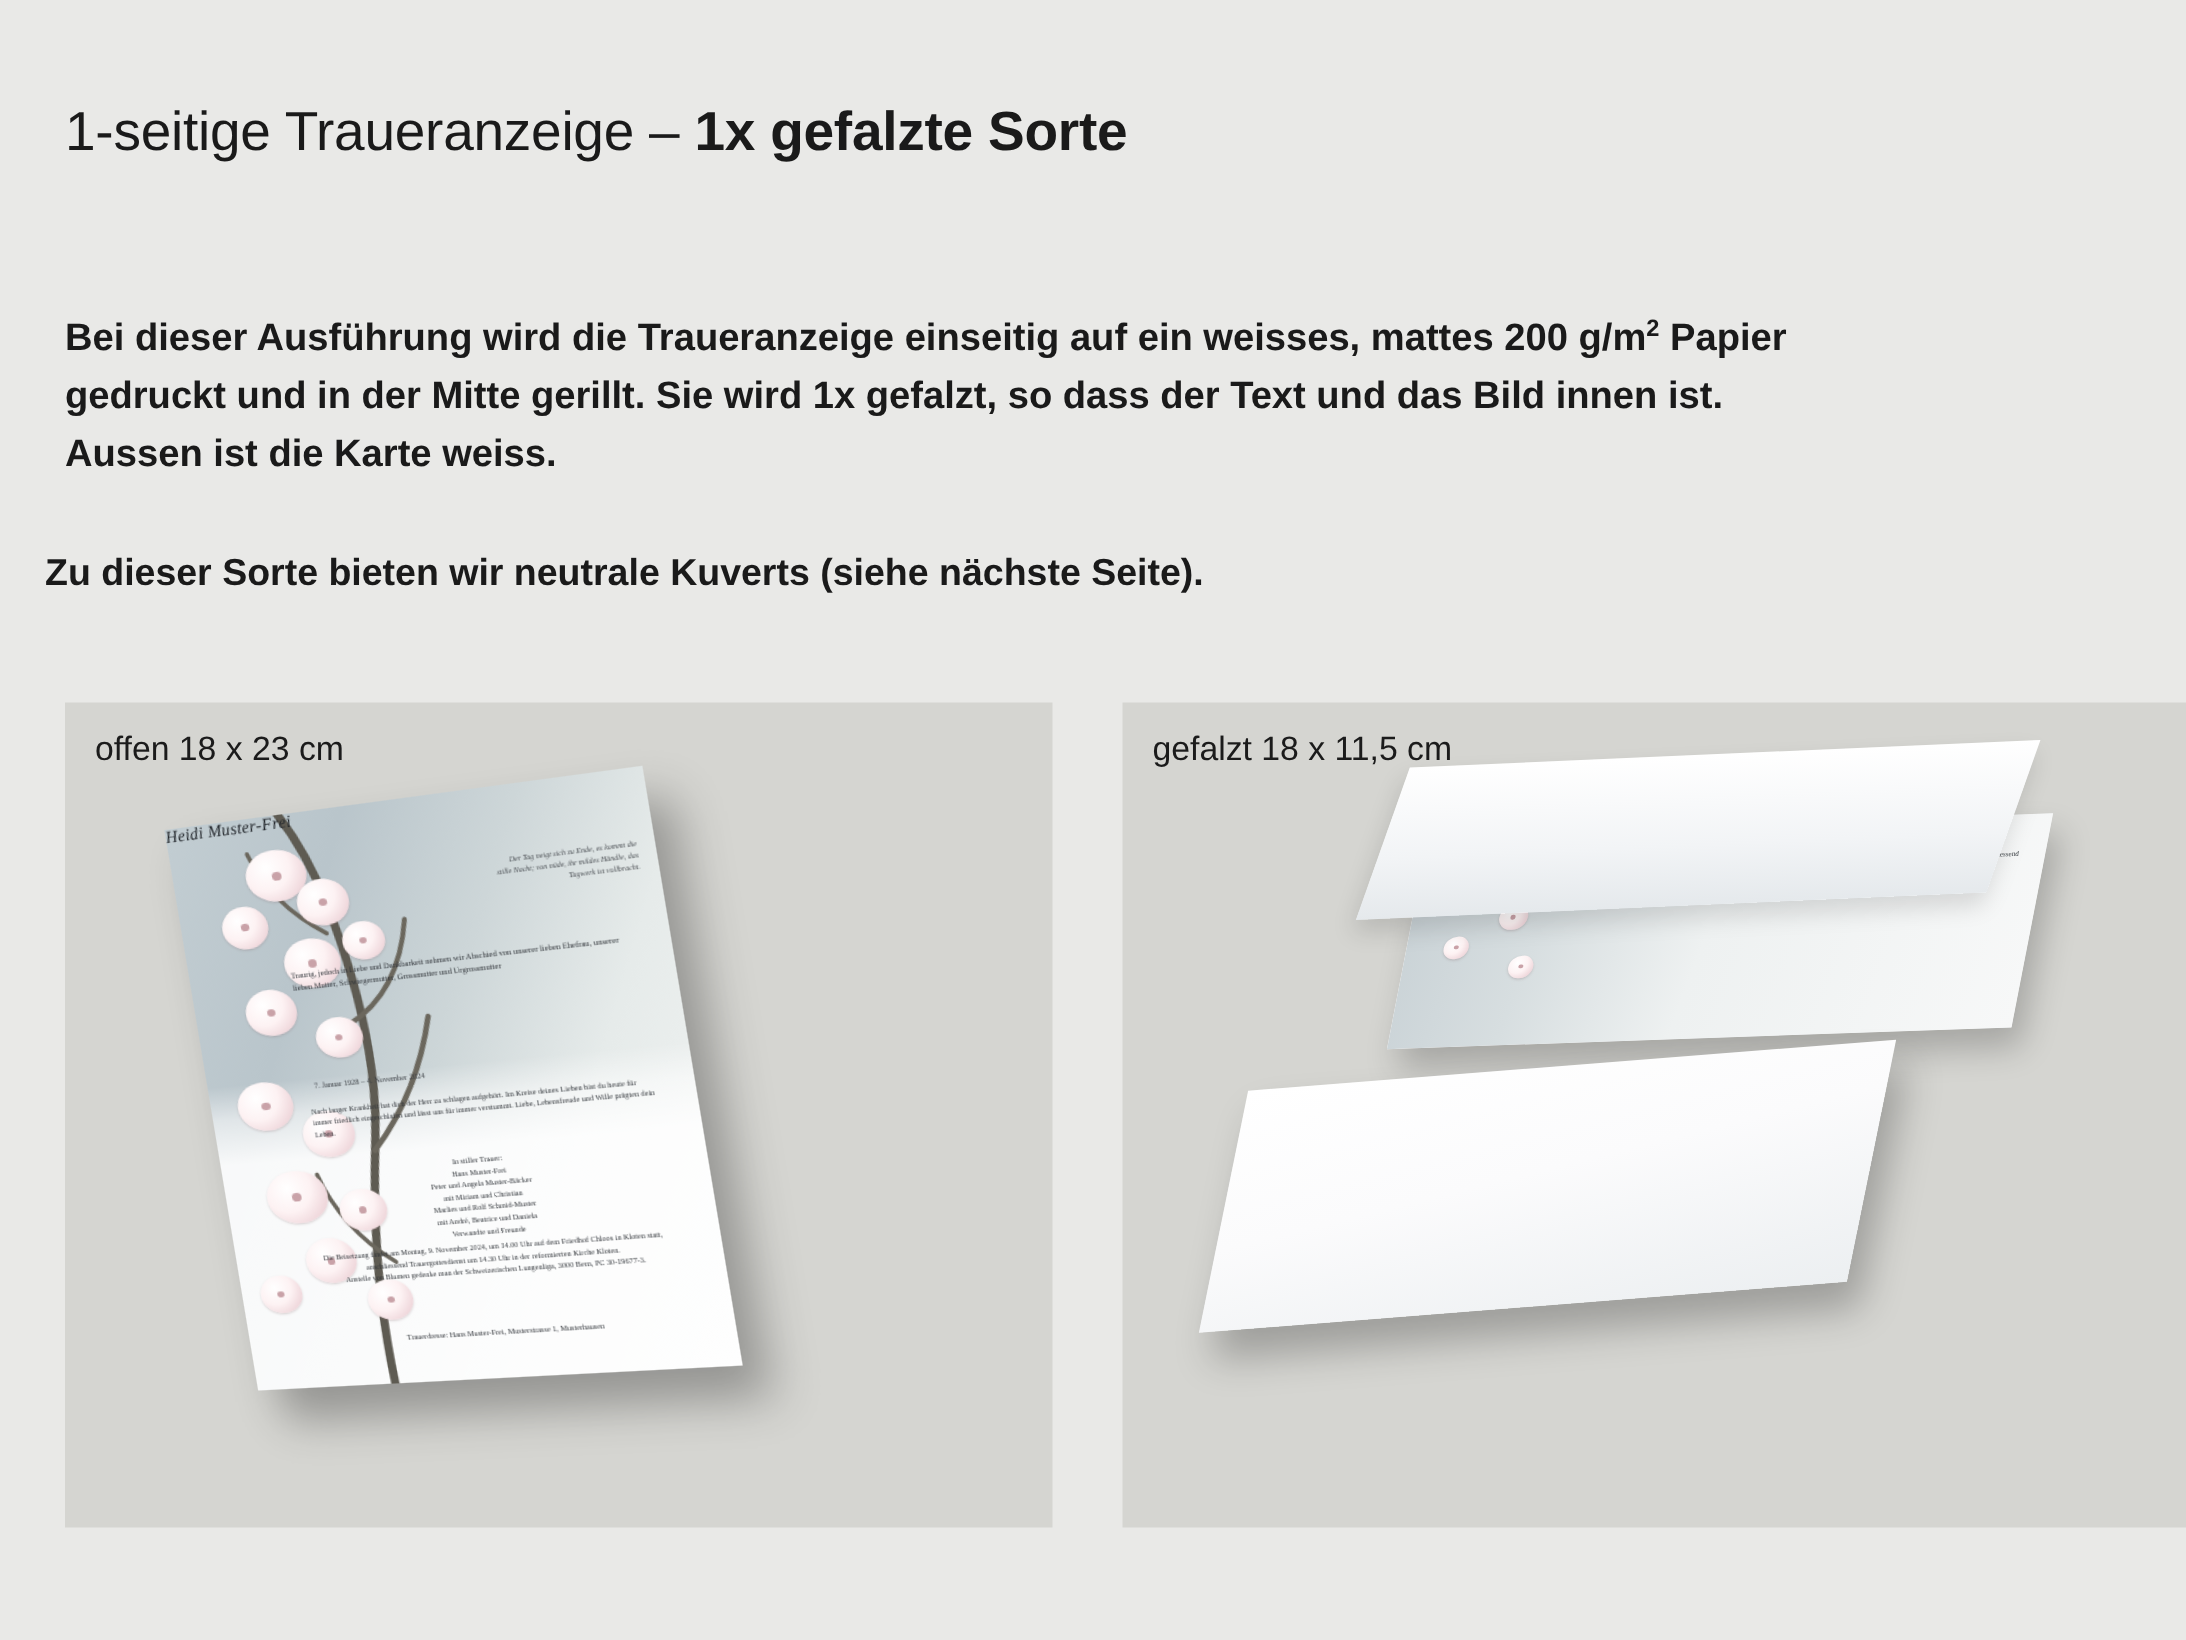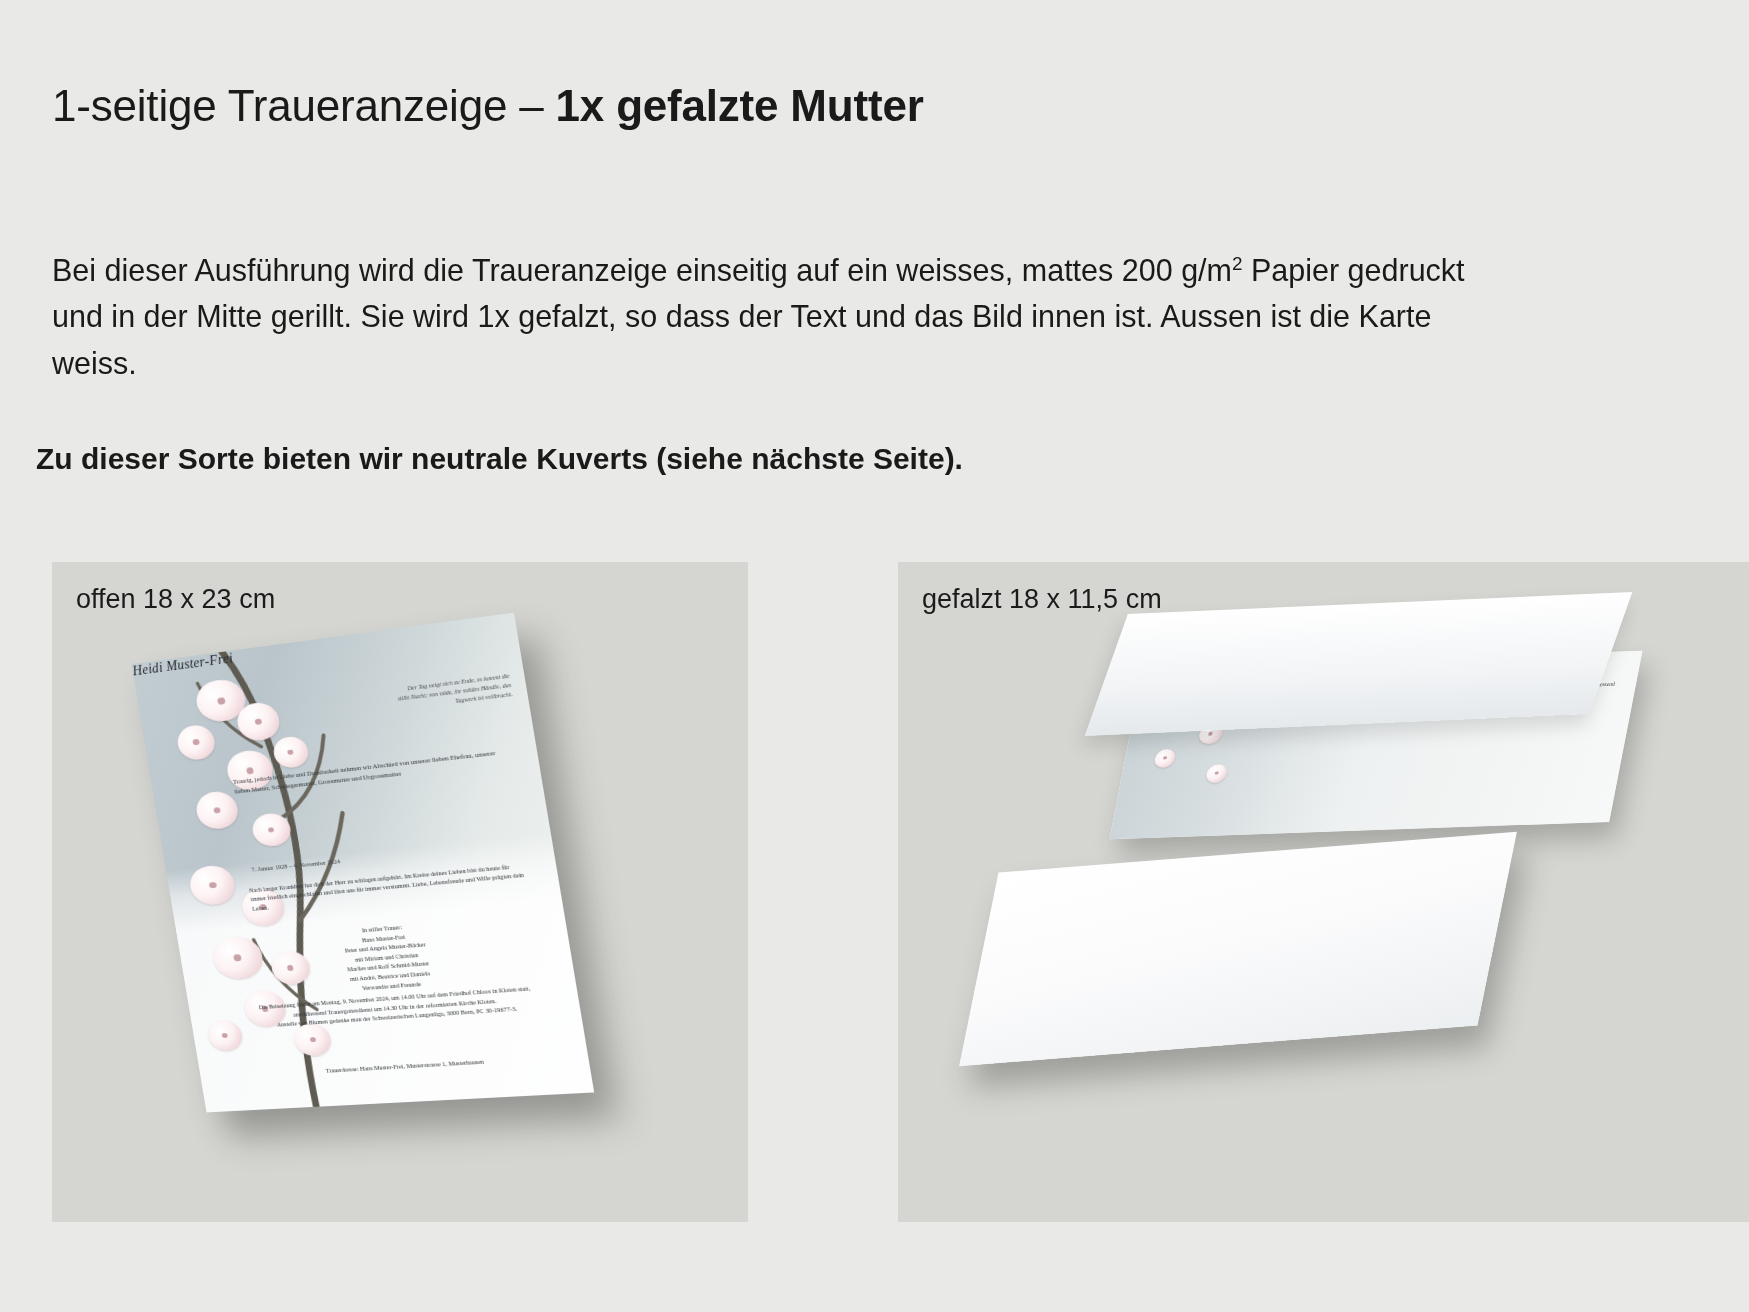--- a/index.html
+++ b/index.html
@@ -34,21 +34,21 @@
   .heading .bold  { font-weight: 700; }
 
   
   .intro {
     position: absolute;
     left: 52px;
     top: 216px;
     width: 1430px;
     font-size: 30.5px;
     line-height: 1.53;
-    font-weight: 400;
+    font-weight: 700;
   }
   .intro sup {
     font-size: 0.62em;
     vertical-align: super;
     line-height: 0;
   }
 
   .notice {
     position: absolute;
     left: 36px;
@@ -60,21 +60,21 @@
   }
 
   
   .panel {
     position: absolute;
     top: 562px;
     height: 660px;
     background: #d5d5d1;
     overflow: hidden;
   }
-  .panel-left  { left: 52px;  width: 696px; }
+  .panel-left  { left: 52px;  width: 790px; }
   .panel-right { left: 898px; width: 982px; }
 
   .panel-caption {
     position: absolute;
     left: 24px;
     top: 22px;
     font-size: 27px;
     font-weight: 400;
     color: #1b1b1b;
     z-index: 5;
@@ -294,21 +294,21 @@
   .arrow {
     display: block;
   }
 </style>
 </head>
 <body>
 
 <div class="page">
 
   <h1 class="heading">
-    <span class="light">1-seitige Traueranzeige – </span><span class="bold">1x gefalzte Mutter</span>
+    <span class="light">1-seitige Traueranzeige – </span><span class="bold">1x gefalzte Sorte</span>
   </h1>
 
   <p class="intro">
     <span>Bei dieser Ausführung wird die Traueranzeige einseitig auf ein weisses, mattes 200 g/m</span><sup>2</sup><span> Papier gedruckt und in der Mitte gerillt. Sie wird 1x gefalzt, so dass der Text und das Bild innen ist. Aussen ist die Karte weiss.</span>
   </p>
 
   <p class="notice">Zu dieser Sorte bieten wir neutrale Kuverts (siehe nächste Seite).</p>
 
   <div class="panel panel-left">
     <div class="panel-caption">offen 18 x 23 cm</div>

